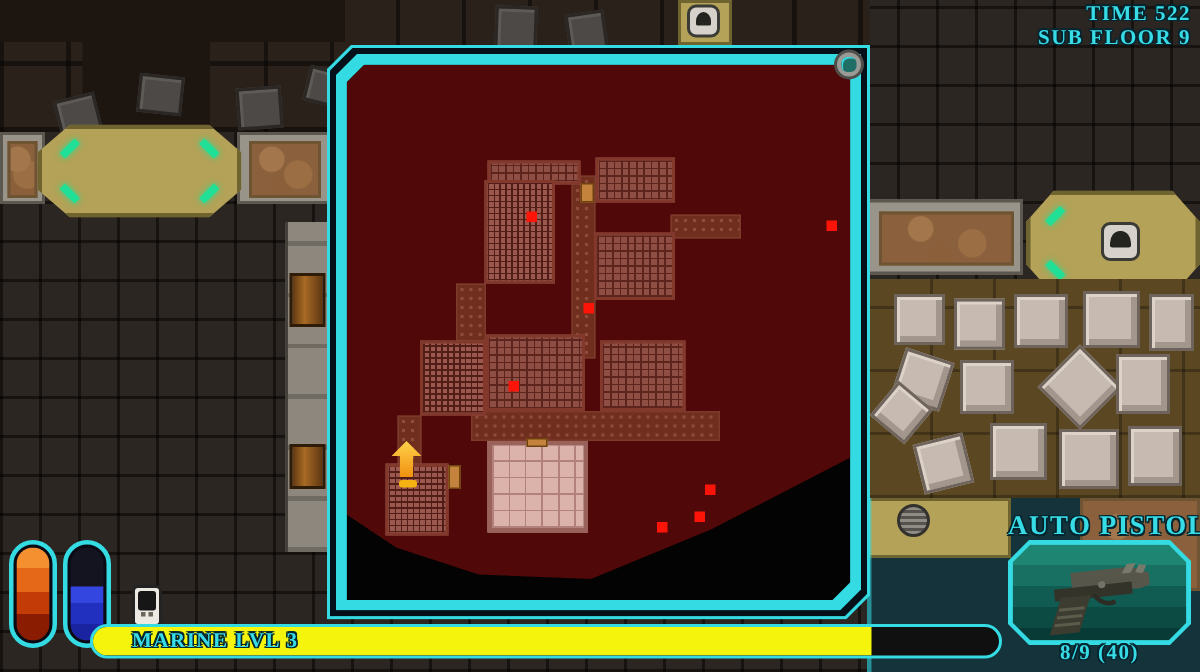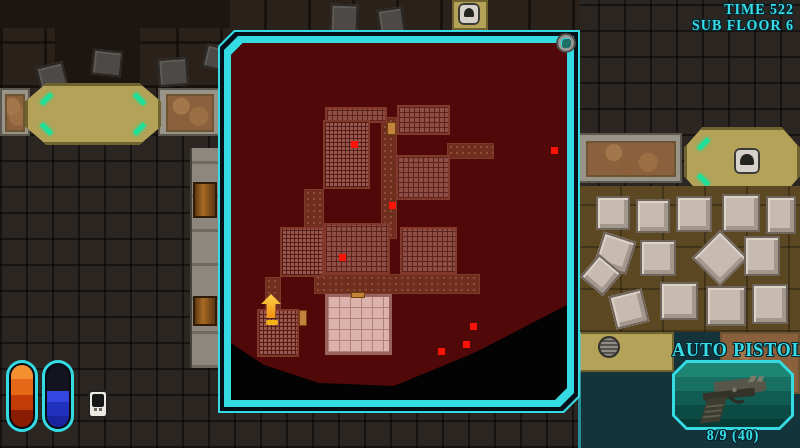--- a/index.html
+++ b/index.html
@@ -200,21 +200,21 @@
             </div>
         </div>
       </div>
     </div>
     <div id="map-badge" class="abs">
       <div class="core"></div>
     </div>
   </div>
 
   <div class="abs pixtext" style="right:6px;top:2px;font-size:14px">TIME 522</div>
-  <div class="abs pixtext" style="right:6px;top:18px;font-size:14px">SUB FLOOR 6</div>
+  <div class="abs pixtext" style="right:6px;top:18px;font-size:14px">SUB FLOOR 9</div>
 
   <div class="abs pixtext" style="left:672px;top:340px;width:122px;text-align:left;font-size:18px">AUTO PISTOL</div>
   <div id="weapon-box" class="abs">
     <div class="inner">
       <svg width="84" height="54" viewBox="0 0 84 54" style="transform:rotate(-6deg)">
         <polygon points="12,12 64,12 76,17 76,25 70,27 24,27 24,12" fill="#56564a"></polygon>
         <rect x="12" y="22" width="52" height="8" fill="#33332a"></rect>
         <polygon points="62,10 68,10 64,16 58,16" fill="#7a7a6c"></polygon>
         <polygon points="70,11 75,12 72,17 67,16" fill="#7a7a6c"></polygon>
         <polygon points="16,28 36,28 26,52 6,52" fill="#3c3c30"></polygon>
@@ -239,14 +239,18 @@
     </div>
   </div>
   <div class="abs device" style="left:88px;top:390px">
     <div class="screen"></div>
     <div class="dots">
         <i></i>
         <i></i>
       </div>
   </div>
 
+  <div id="xp-bar" class="abs">
+    <div id="xp-fill" style="width: 86%; background: rgb(244, 244, 12);"></div>
+    <div id="xp-label" class="pixtext">MARINE LVL 3</div>
+  </div>
 
 </div>
 
 </body></html>

